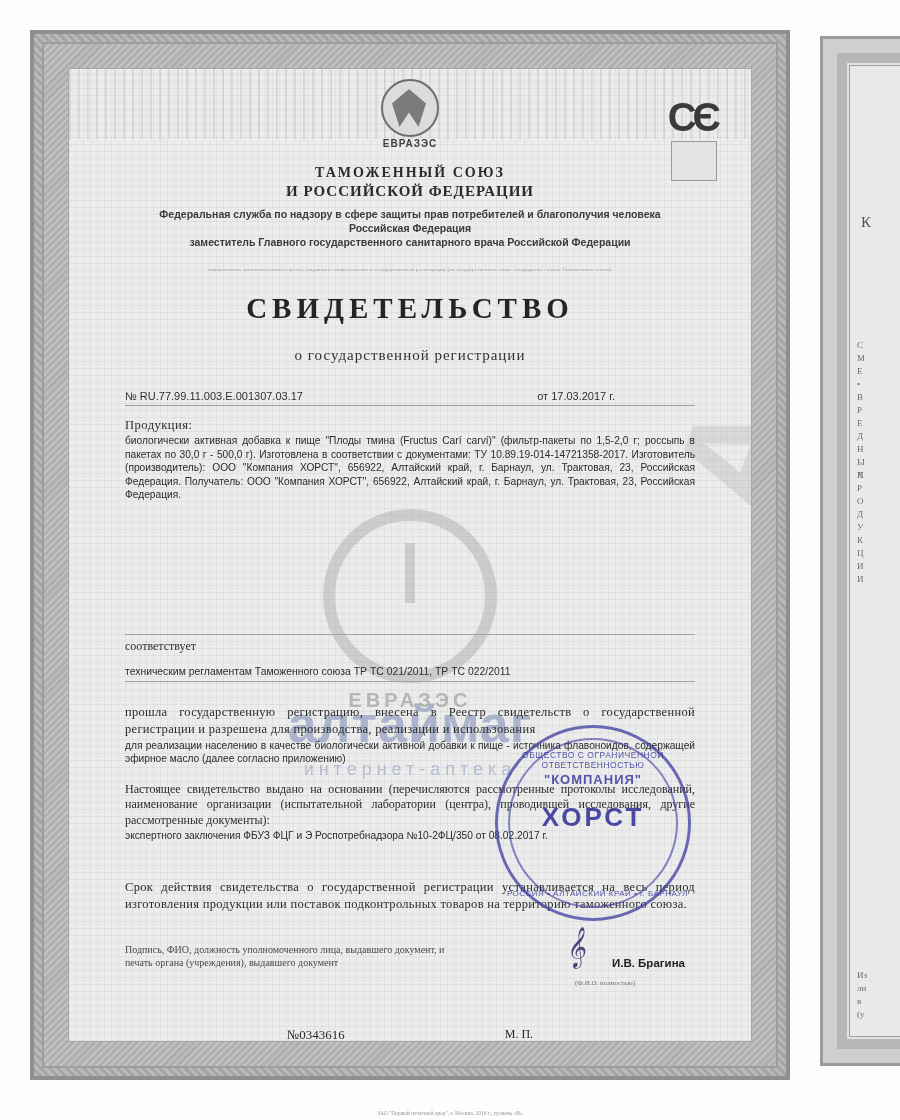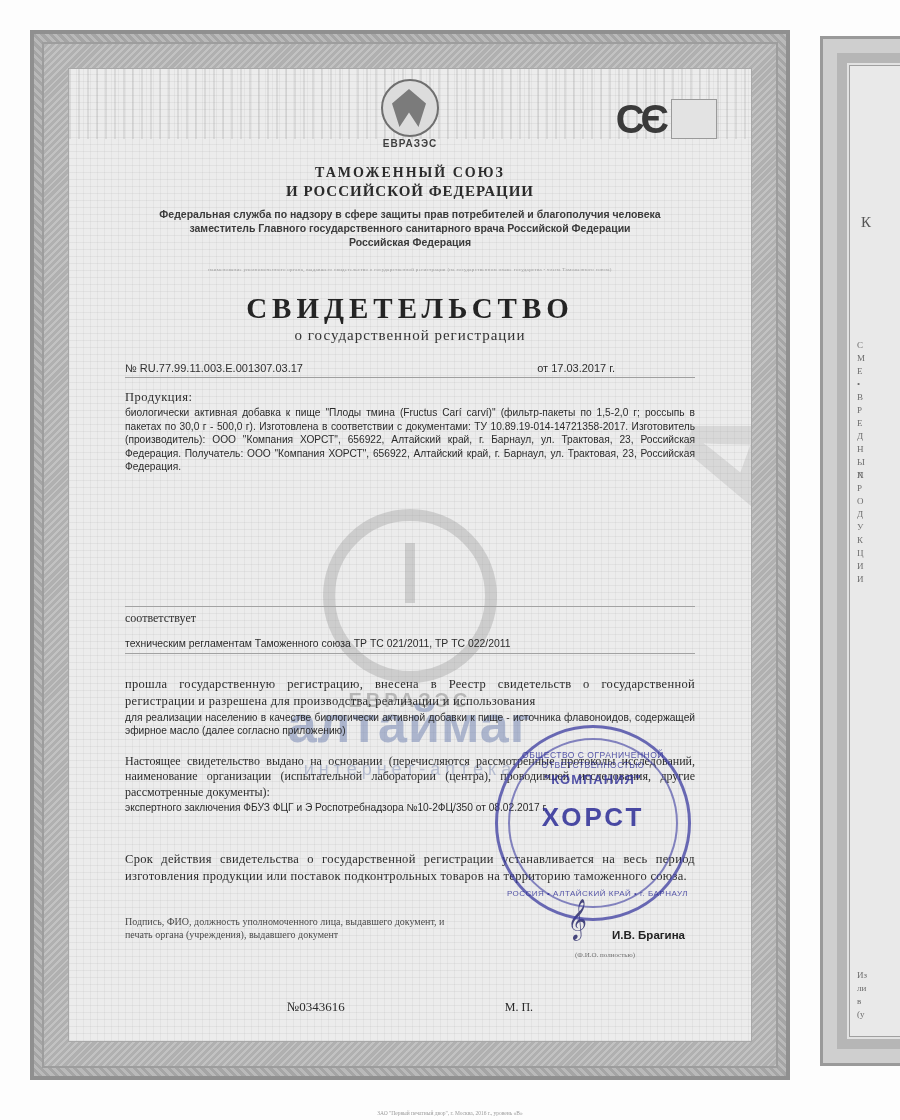--- a/index.html
+++ b/index.html
@@ -161,22 +161,23 @@
     margin-top: 1px;
     font-weight: bold;
   }
 
   
   .marks {
     position: absolute;
     right: 34px;
     top: 30px;
     display: flex;
-    align-items: center;
+    align-items: flex-end;
     gap: 6px;
+    flex-direction: column;
   }
   .mark-ce {
     font-family: "Liberation Sans", sans-serif;
     font-size: 40px;
     font-weight: bold;
     color: #3a3a3a;
     line-height: 36px;
     letter-spacing: -4px;
   }
   .mark-box {
@@ -236,29 +237,29 @@
 
   .doc-title {
     margin-top: 20px;
     text-align: center;
     font-size: 29px;
     letter-spacing: 5px;
     color: #242424;
     font-weight: bold;
   }
   .doc-subtitle {
-    margin-top: 2px;
+    margin-top: 22px;
     text-align: center;
     font-size: 15px;
     letter-spacing: 1px;
     color: #333;
   }
 
   .numrow {
-    margin-top: 18px;
+    margin-top: 26px;
     display: flex;
     justify-content: space-between;
     font-family: "Liberation Sans", sans-serif;
     font-size: 11px;
     color: #2f2f2f;
     border-bottom: 1px solid #9f9f9f;
     padding-bottom: 3px;
   }
   .numrow .date {
     margin-right: 80px;
@@ -368,21 +369,21 @@
     color: #2b2b6b;
     font-style: italic;
     transform: rotate(-8deg);
     opacity: .85;
   }
 
   .footer-row {
     margin-top: 14px;
     display: flex;
     justify-content: center;
-    align-items: flex-end;
+    align-items: flex-start;
     gap: 160px;
     font-size: 13px;
     color: #2a2a2a;
   }
   .mp {
     font-size: 12px;
   }
 
   
   .wm-center {
@@ -587,22 +588,22 @@
 
       <div class="content">
 
         <div class="tu-title">
           <div class="l1">ТАМОЖЕННЫЙ СОЮЗ</div>
           <div class="l3">И РОССИЙСКОЙ ФЕДЕРАЦИИ</div>
         </div>
 
         <div class="authority">
           <div>Федеральная служба по надзору в сфере защиты прав потребителей и благополучия человека</div>
+          <div>Российская Федерация</div>
           <div>заместитель Главного государственного санитарного врача Российской Федерации</div>
-          <div>Российская Федерация</div>
         </div>
 
         <div class="micro-line">наименование уполномоченного органа, выдавшего свидетельство о государственной регистрации (на государственном языке государства - члена Таможенного союза)</div>
 
         <div class="doc-title">СВИДЕТЕЛЬСТВО</div>
         <div class="doc-subtitle">о государственной регистрации</div>
 
         <div class="numrow">
           <span>№ RU.77.99.11.003.Е.001307.03.17</span>
           <span class="date">от 17.03.2017 г.</span>

